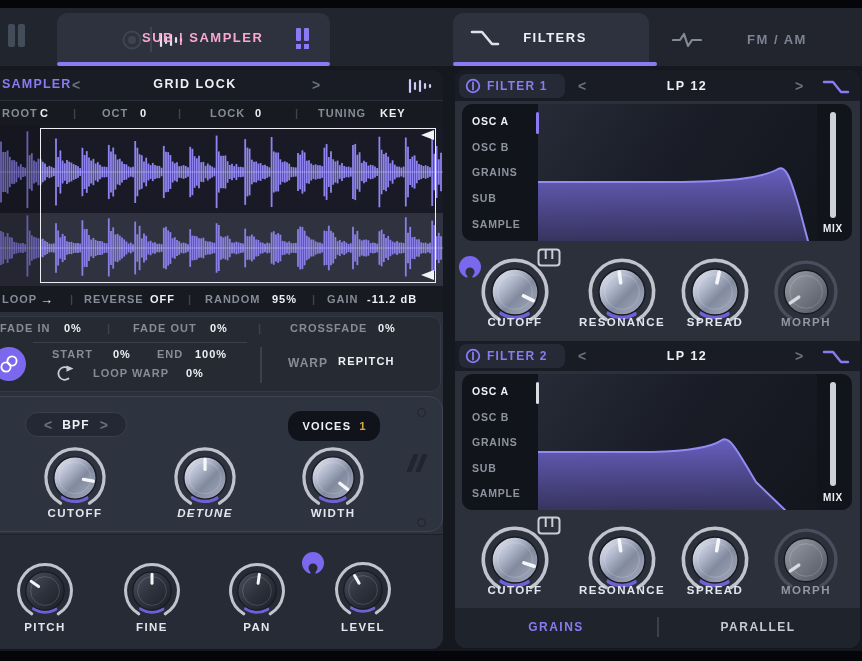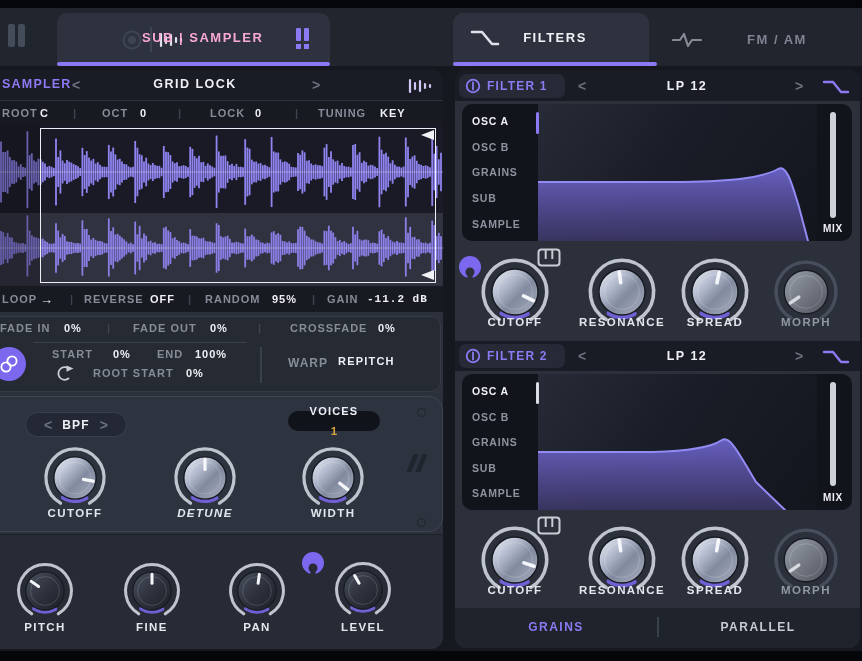--- a/index.html
+++ b/index.html
@@ -559,21 +559,21 @@
 <div class="lbl" style="left:2px;top:293px;">LOOP</div>
 <div class="lbl val" style="left:40px;top:292px;font-size:13px;">→</div>
 <div class="sep" style="left:70px;top:293px;">|</div>
 <div class="lbl" style="left:84px;top:293px;">REVERSE</div>
 <div class="lbl val" style="left:150px;top:293px;">OFF</div>
 <div class="sep" style="left:188px;top:293px;">|</div>
 <div class="lbl" style="left:205px;top:293px;">RANDOM</div>
 <div class="lbl val" style="left:272px;top:293px;">95%</div>
 <div class="sep" style="left:312px;top:293px;">|</div>
 <div class="lbl" style="left:327px;top:293px;">GAIN</div>
-<div class="lbl val" style="left:367px;top:293px;font-family:Liberation Mono, monospace;">-11.2 dB</div>
+<div class="lbl val" style="left:367px;top:293px;">-11.2 dB</div>
 
 <div class="abs" style="left:-10px;top:316px;width:451px;height:76px;background:#262a33;border:1px solid #343a46;border-radius:10px;box-sizing:border-box;"></div>
 <div class="abs" style="left:-8px;top:347px;width:34px;height:34px;background:#7b68ee;border-radius:50%;">
   <svg style="position:absolute;left:7px;top:7px;" width="20" height="20" viewBox="0 0 20 20">
     <circle cx="7" cy="13" r="4.6" fill="none" stroke="#fff" stroke-width="1.8"></circle>
     <circle cx="13" cy="7" r="4.6" fill="none" stroke="#fff" stroke-width="1.8"></circle>
   </svg>
 </div>
 <div class="lbl" style="left:0px;top:322px;">FADE IN</div>
 <div class="lbl val" style="left:64px;top:322px;">0%</div>
@@ -585,33 +585,33 @@
 <div class="lbl val" style="left:378px;top:322px;">0%</div>
 <div class="abs" style="left:33px;top:342px;width:214px;height:1px;background:#3a404c;"></div>
 <div class="lbl" style="left:52px;top:348px;">START</div>
 <div class="lbl val" style="left:113px;top:348px;">0%</div>
 <div class="lbl" style="left:157px;top:348px;">END</div>
 <div class="lbl val" style="left:195px;top:348px;">100%</div>
 <svg class="abs" style="left:53px;top:365px;" width="22" height="17" viewBox="0 0 22 17">
   <path d="M15.5,3.5 A6.3,6.3 0 1 0 15.5,13.5" fill="none" stroke="#c9cdd5" stroke-width="1.8" stroke-linecap="round"></path>
   <polygon points="13.5,0.5 20.5,3.5 13.5,6.8" fill="#c9cdd5"></polygon>
 </svg>
-<div class="lbl" style="left:93px;top:367px;">ROOT START</div>
+<div class="lbl" style="left:93px;top:367px;">LOOP WARP</div>
 <div class="lbl val" style="left:186px;top:367px;">0%</div>
 <div class="abs" style="left:260px;top:347px;width:1.5px;height:36px;background:#3a404c;"></div>
 <div class="lbl" style="left:288px;top:356px;font-size:12px;">WARP</div>
 <div class="lbl val" style="left:338px;top:355px;font-size:11px;letter-spacing:1.2px;">REPITCH</div>
 
 <div class="abs" style="left:-14px;top:396px;width:457px;height:136px;background:#2e3340;border:1.5px solid #3e4452;border-radius:14px;box-sizing:border-box;"></div>
 <div class="pill" style="left:25px;top:412px;width:102px;height:25px;background:#242834;border:1px solid #3a4050;border-radius:13px;box-sizing:border-box;">
   <span class="chev" style="position:static;">&lt;</span>
   <span style="color:#eef0f5;font-size:12px;font-weight:bold;letter-spacing:1.2px;">BPF</span>
   <span class="chev" style="position:static;">&gt;</span>
 </div>
-<div class="pill" style="left:288px;top:411px;width:92px;height:20px;background:#11131a;border-radius:13px;gap:8px;flex-direction:column;">
+<div class="pill" style="left:288px;top:411px;width:92px;height:30px;background:#11131a;border-radius:13px;gap:8px;">
   <span style="color:#eef0f5;font-size:11px;font-weight:bold;letter-spacing:1.2px;">VOICES</span>
   <span style="color:#d9a43c;font-size:11.5px;font-weight:bold;">1</span>
 </div>
 <div class="knob" style="left:42px;top:445px;width:66px;height:66px;">
     <svg viewBox="-50 -50 100 100" style="height: 100%; width: 100%; display: block;">
       <path d="M-22.000000000000004,38.1051177665153 A44,44 0 1 1 21.999999999999996,38.105117766515306" fill="none" stroke="#c7ccd6" stroke-width="5" stroke-linecap="round" opacity="0.95"></path>
       <path d="M17.499999999999996,30.310889132455355 A35,35 0 0 1 -18.547174248162168,29.681683365474914" fill="none" stroke="#7b68ee" stroke-width="6" stroke-linecap="round" opacity="0.85"></path>
       <circle r="32" fill="url(#grad-metal)" stroke="#171a20" stroke-width="2"></circle>
       <circle r="24" fill="none" stroke="rgba(255,255,255,0.25)" stroke-width="1"></circle>
       <line x1="0" y1="-13" x2="0" y2="-28" stroke="#f4f6fa" stroke-width="5" stroke-linecap="round" transform="rotate(100)"></line>

